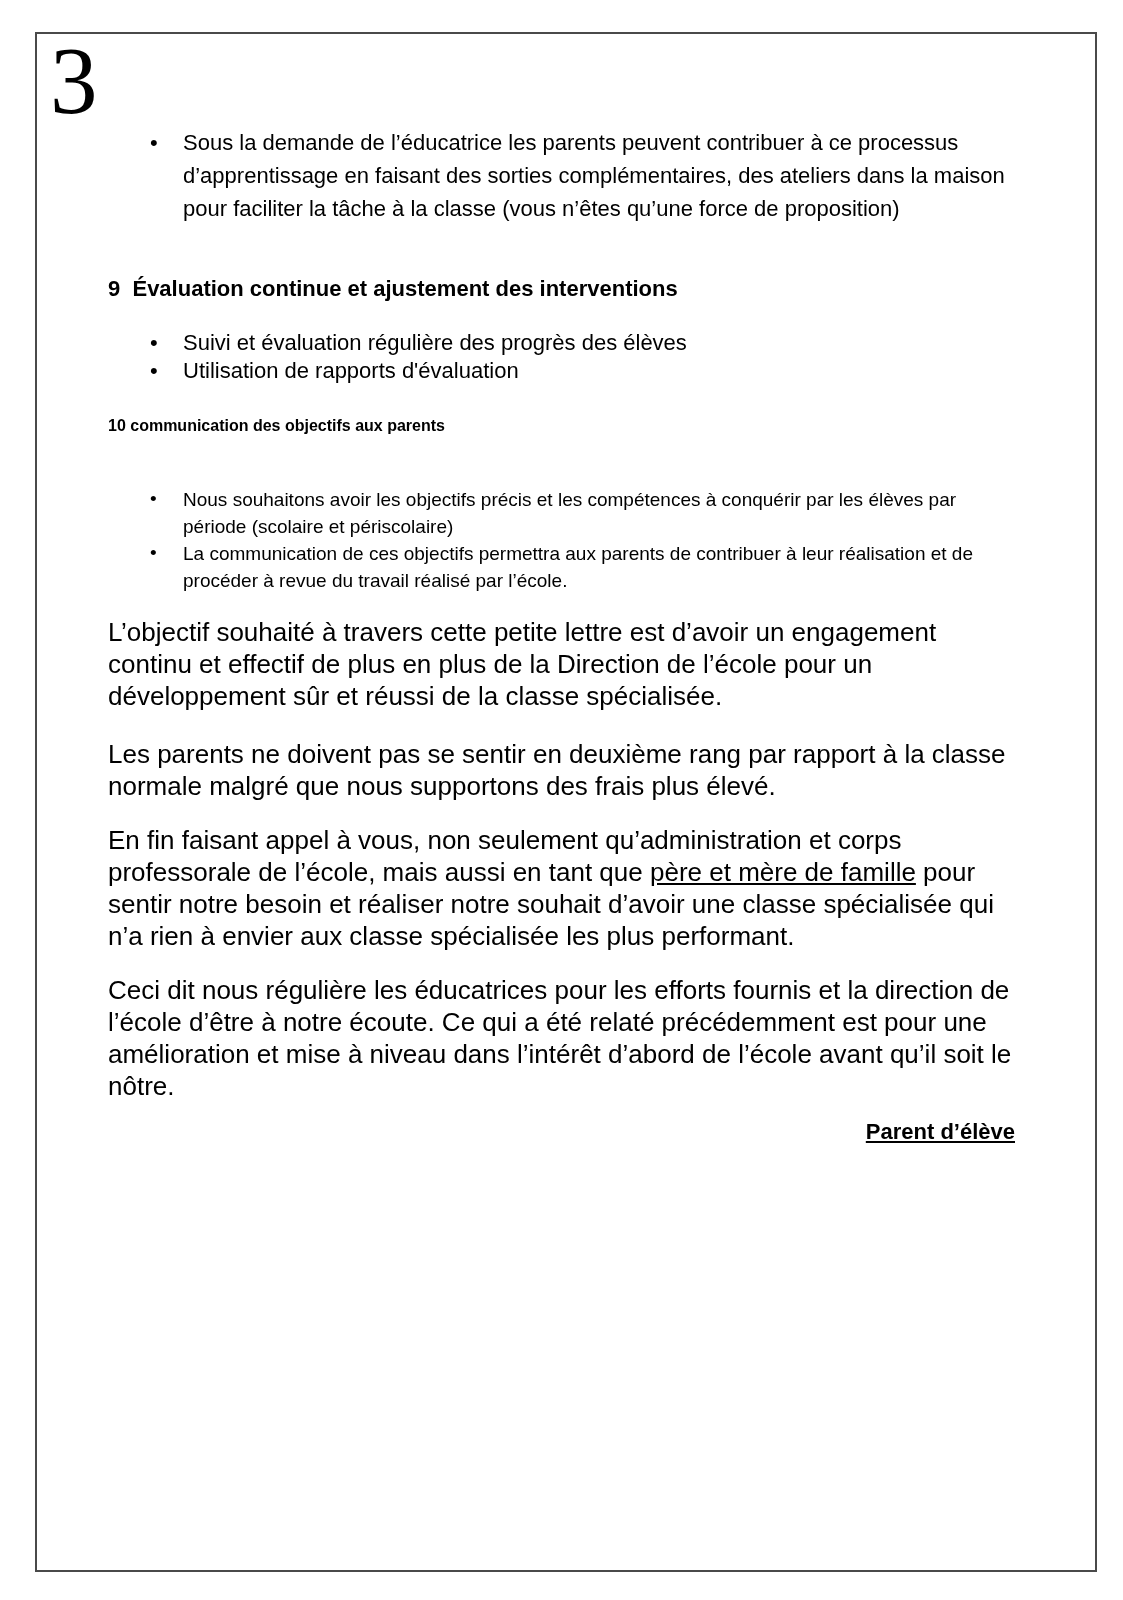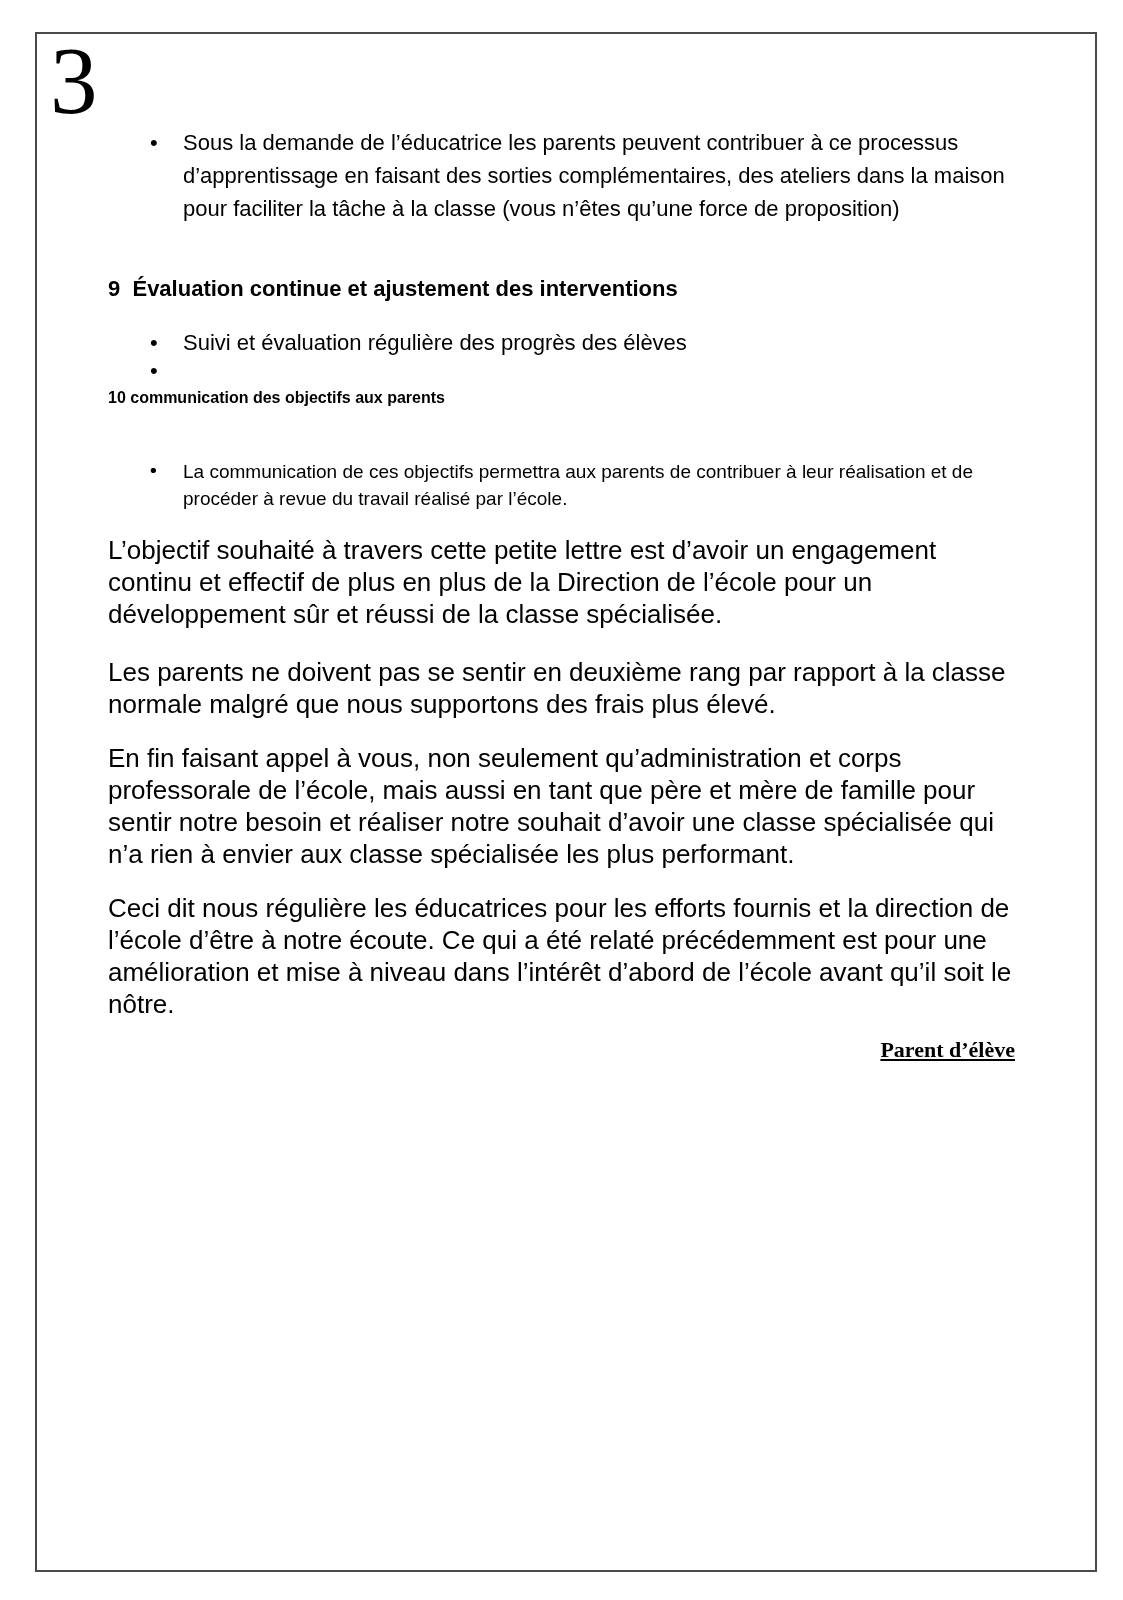--- a/index.html
+++ b/index.html
@@ -91,30 +91,29 @@
   .body-para {
     font-size: 26px;
     line-height: 32px;
   }
   .para-1 { margin-top: 22px; }
   .para-2 { margin-top: 26px; }
   .para-3 { margin-top: 22px; }
   .para-4 { margin-top: 22px; }
   .para-5 { margin-top: 26px; }
 
-  .underlined-phrase { }
+  .underlined-phrase { text-decoration: underline; }
 
   .signature {
     margin-top: 14px;
     font-size: 22px;
     line-height: 32px;
     font-weight: 700;
     text-align: right;
     padding-right: 8px;
-    font-family: Liberation Serif, serif;
   }
   .signature span { text-decoration: underline; }
 </style>
 </head>
 <body>
 
 <div class="page">
   <div class="page-border"></div>
 
   <div class="page-number">3</div>
@@ -130,28 +129,30 @@
 
     <div class="heading-9">9  Évaluation continue et ajustement des interventions</div>
 
     <ul class="blist list-9">
       <li>
         <span class="marker">•</span>
         <span>Suivi et évaluation régulière des progrès des élèves</span>
       </li>
       <li>
         <span class="marker">•</span>
+        <span>Utilisation de rapports d'évaluation</span>
       </li>
     </ul>
 
     <div class="heading-10">10 communication des objectifs aux parents</div>
 
     <ul class="blist list-10">
       <li>
         <span class="marker">•</span>
+        <span>Nous souhaitons avoir les objectifs précis et les compétences à conquérir par les élèves par période (scolaire et périscolaire)</span>
       </li>
       <li>
         <span class="marker">•</span>
         <span>La communication de ces objectifs permettra aux parents de contribuer à leur réalisation et de procéder à revue du travail réalisé par l’école.</span>
       </li>
     </ul>
 
     <p class="body-para para-1">L’objectif souhaité à travers cette petite lettre est d’avoir un engagement continu et effectif de plus en plus de la Direction de l’école pour un développement sûr et réussi de la classe spécialisée.</p>
 
     <p class="body-para para-2">Les parents ne doivent pas se sentir en deuxième rang par rapport à la classe normale malgré que nous supportons des frais plus élevé.</p>

